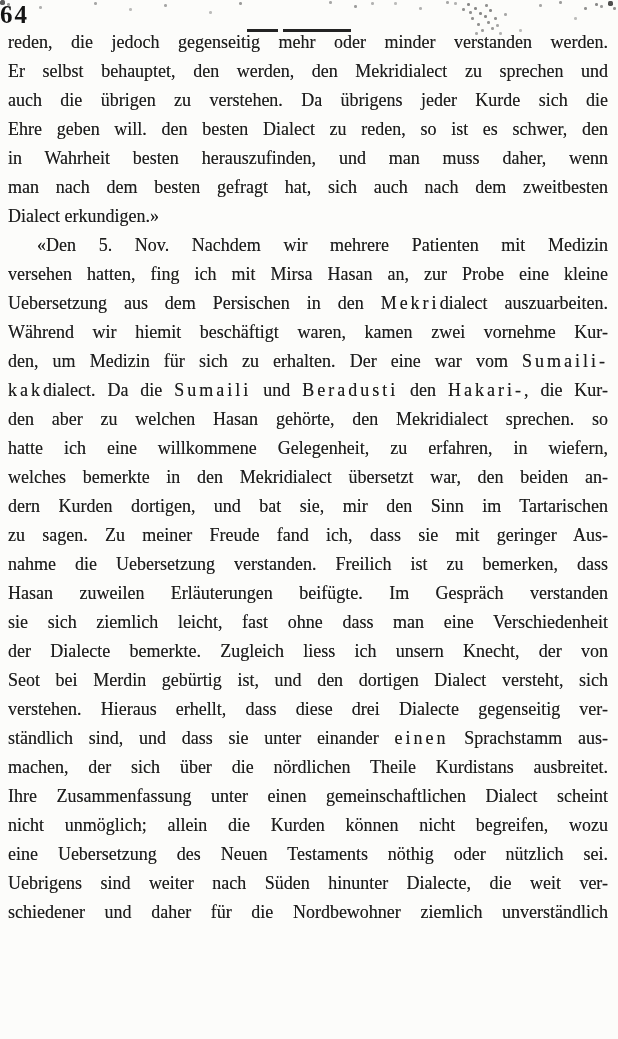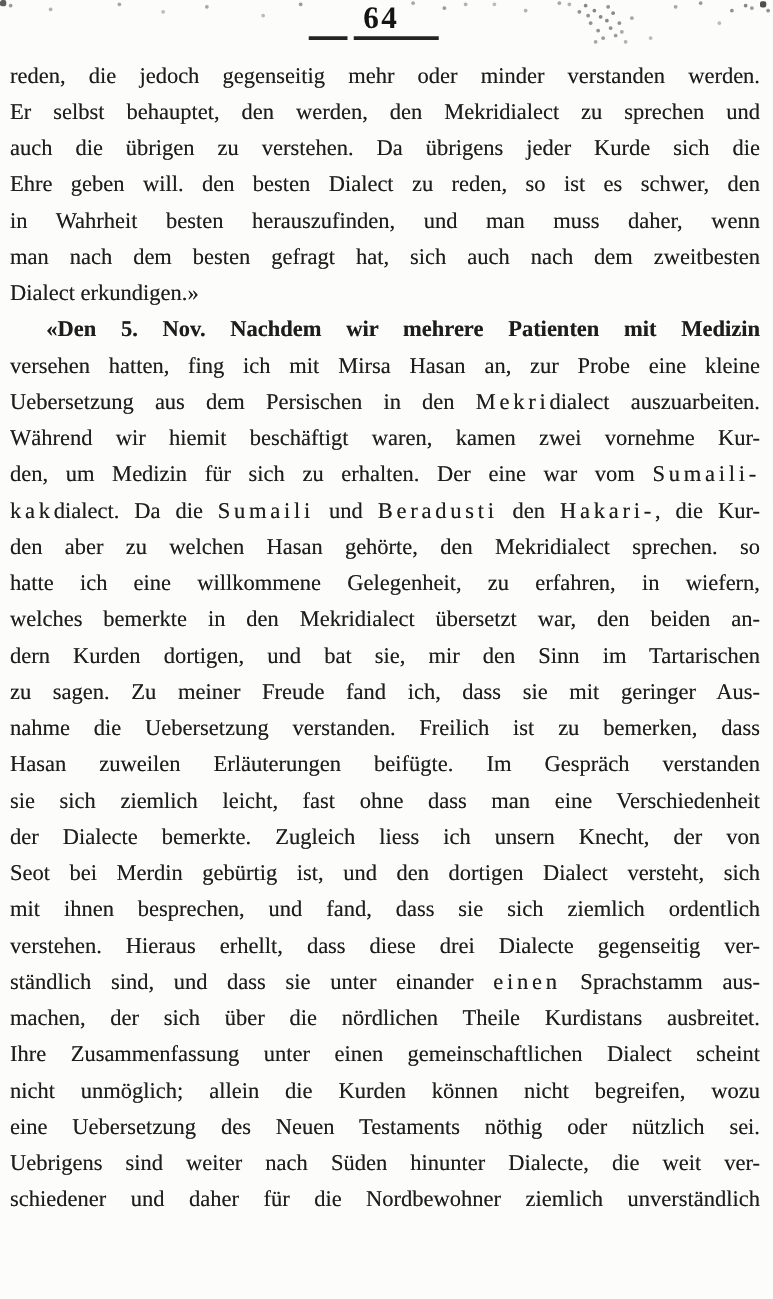--- a/index.html
+++ b/index.html
@@ -12,54 +12,52 @@
   .page{
     position:relative;
     width:618px;height:1039px;
     background:#fcfcfa;
     color:#1e1e1e;
     overflow:hidden;
   }
   
   .page-number{
     position:absolute;top:1px;left:0;width:610px;
-    text-align:center;
     font-size:25px;font-weight:bold;letter-spacing:2px;
     color:#141414;
   }
   .header-rule{
     position:absolute;top:29px;left:247px;width:104px;height:3px;
   }
   .header-rule .rule-a{
     position:absolute;left:0;top:0;width:31px;height:2.5px;background:#232323;
   }
   .header-rule .rule-b{
     position:absolute;left:36px;top:0;width:68px;height:2.5px;background:#232323;
   }
   
   .page-body{
-    position:absolute;top:46px;left:8px;width:600px;
+    position:absolute;top:28px;left:8px;width:600px;
   }
   .line{
     font-size:18px;
     line-height:29px;
     height:29px;
     white-space:normal;
     text-align:justify;
     text-align-last:justify;
     color:#1d1d1d;
     text-shadow:0 0 0.5px rgba(20,20,20,0.55);
   }
   .line.endline{
     text-align:center;
     text-align-last:left;
   }
   .line.indent{
     padding-left:29px;
-    font-weight:bold;
   }
   .sperr{
     letter-spacing:3px;
   }
   
   .speckles{
     position:absolute;top:0;left:0;width:1px;height:1px;
     background:transparent;border-radius:50%;
     box-shadow:
       2px 2px 0 2px rgba(40,40,40,.75),
@@ -140,21 +138,20 @@
         <div class="line"><span>den aber zu welchen Hasan gehörte, den Mekridialect sprechen. so</span></div>
         <div class="line"><span>hatte ich eine willkommene Gelegenheit, zu erfahren, in wiefern,</span></div>
         <div class="line"><span>welches bemerkte in den Mekridialect übersetzt war, den beiden an-</span></div>
         <div class="line"><span>dern Kurden dortigen, und bat sie, mir den Sinn im Tartarischen</span></div>
         <div class="line"><span>zu sagen. Zu meiner Freude fand ich, dass sie mit geringer Aus-</span></div>
         <div class="line"><span>nahme die Uebersetzung verstanden. Freilich ist zu bemerken, dass</span></div>
         <div class="line"><span>Hasan zuweilen Erläuterungen beifügte. Im Gespräch verstanden</span></div>
         <div class="line"><span>sie sich ziemlich leicht, fast ohne dass man eine Verschiedenheit</span></div>
         <div class="line"><span>der Dialecte bemerkte. Zugleich liess ich unsern Knecht, der von</span></div>
         <div class="line"><span>Seot bei Merdin gebürtig ist, und den dortigen Dialect versteht, sich</span></div>
-        <div class="line"><span>mit ihnen besprechen, und fand, dass sie sich ziemlich ordentlich</span></div>
         <div class="line"><span>verstehen. Hieraus erhellt, dass diese drei Dialecte gegenseitig ver-</span></div>
         <div class="line"><span>ständlich sind, und dass sie unter einander </span><span class="sperr">einen</span><span> Sprachstamm aus-</span></div>
         <div class="line"><span>machen, der sich über die nördlichen Theile Kurdistans ausbreitet.</span></div>
         <div class="line"><span>Ihre Zusammenfassung unter einen gemeinschaftlichen Dialect scheint</span></div>
         <div class="line"><span>nicht unmöglich; allein die Kurden können nicht begreifen, wozu</span></div>
         <div class="line"><span>eine Uebersetzung des Neuen Testaments nöthig oder nützlich sei.</span></div>
         <div class="line"><span>Uebrigens sind weiter nach Süden hinunter Dialecte, die weit ver-</span></div>
         <div class="line"><span>schiedener und daher für die Nordbewohner ziemlich unverständlich</span></div>
       </div>
     </main>

